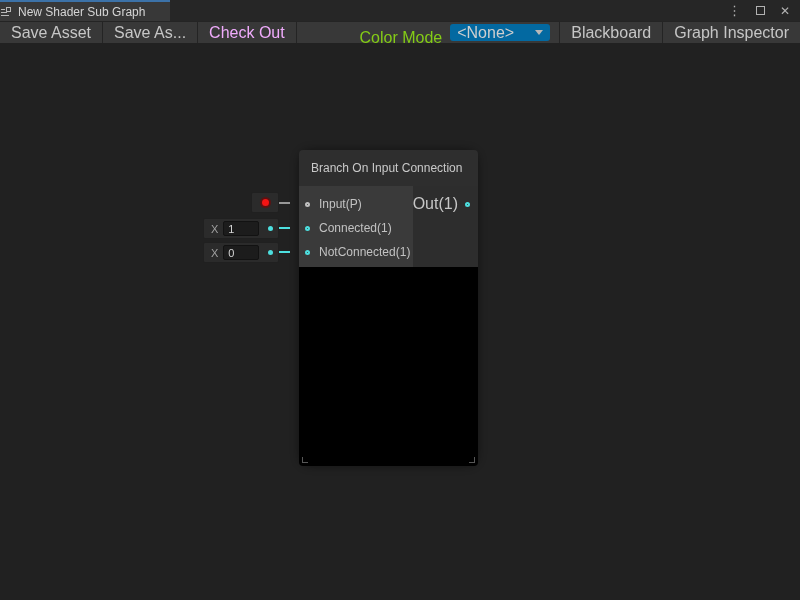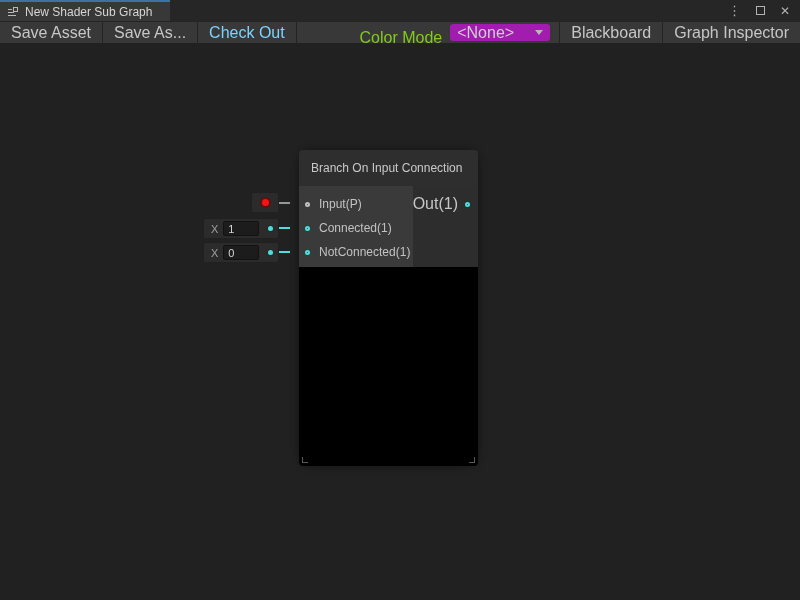--- a/index.html
+++ b/index.html
@@ -11,48 +11,48 @@
     position:relative;
     -webkit-font-smoothing:antialiased;
   }
 
   
   .tab-bar {
     height:21px; background:#262626; display:flex; align-items:stretch;
   }
   .tab {
     width:170px; background:#383838; border-top:2px solid #3c72a8;
-    display:flex; align-items:center; gap:6px; padding-left:7px;
+    display:flex; align-items:center; gap:6px; 
     font-size:12px; color:#d6d6d6; white-space:nowrap;
   }
   .win-icons {
     margin-left:auto; display:flex; align-items:center; gap:15px;
     padding-right:10px; color:#b2b2b2; font-size:12px;
   }
   .more-glyph { font-size:13px; letter-spacing:0; }
   .max-box { display:inline-block; width:9px; height:9px; border:1px solid #b2b2b2; }
   .close-glyph { font-size:12px; }
 
   
   .toolbar {
     height:22px; background:#383838; border-top:1px solid #242424;
     display:flex; align-items:stretch; font-size:16px;
   }
   .tb-btn {
     display:flex; align-items:center; padding:0 11px; color:#c6c6c6;
     border-right:1px solid #242424; cursor:default; white-space:nowrap;
   }
-  .tb-btn.disabled { color:#7dd3fc; }
+  .tb-btn.disabled { color:#f0abfc; }
   .tb-btn.bl { border-left:1px solid #242424; border-right:none; }
   .tb-btn.last { border-right:1px solid #242424; }
   .tb-spacer { flex:1; }
   .tb-label { display:flex; align-items:center; padding:16px 8px; color:#84cc16; white-space:nowrap; }
   .dropdown {
     align-self:center; display:flex; align-items:center;
-    width:100px; height:17px; background:#a21caf; border-radius:3px;
+    width:100px; height:17px; background:#0369a1; border-radius:3px;
     margin-right:9px; padding:0 7px; color:#cfcfcf; white-space:nowrap;
   }
   .dd-arrow {
     margin-left:auto; width:0; height:0;
     border-left:4px solid transparent; border-right:4px solid transparent;
     border-top:5px solid #b8b8b8;
   }
 
   
   .canvas { position:absolute; left:0; top:44px; right:0; bottom:0; background:#212121; }

